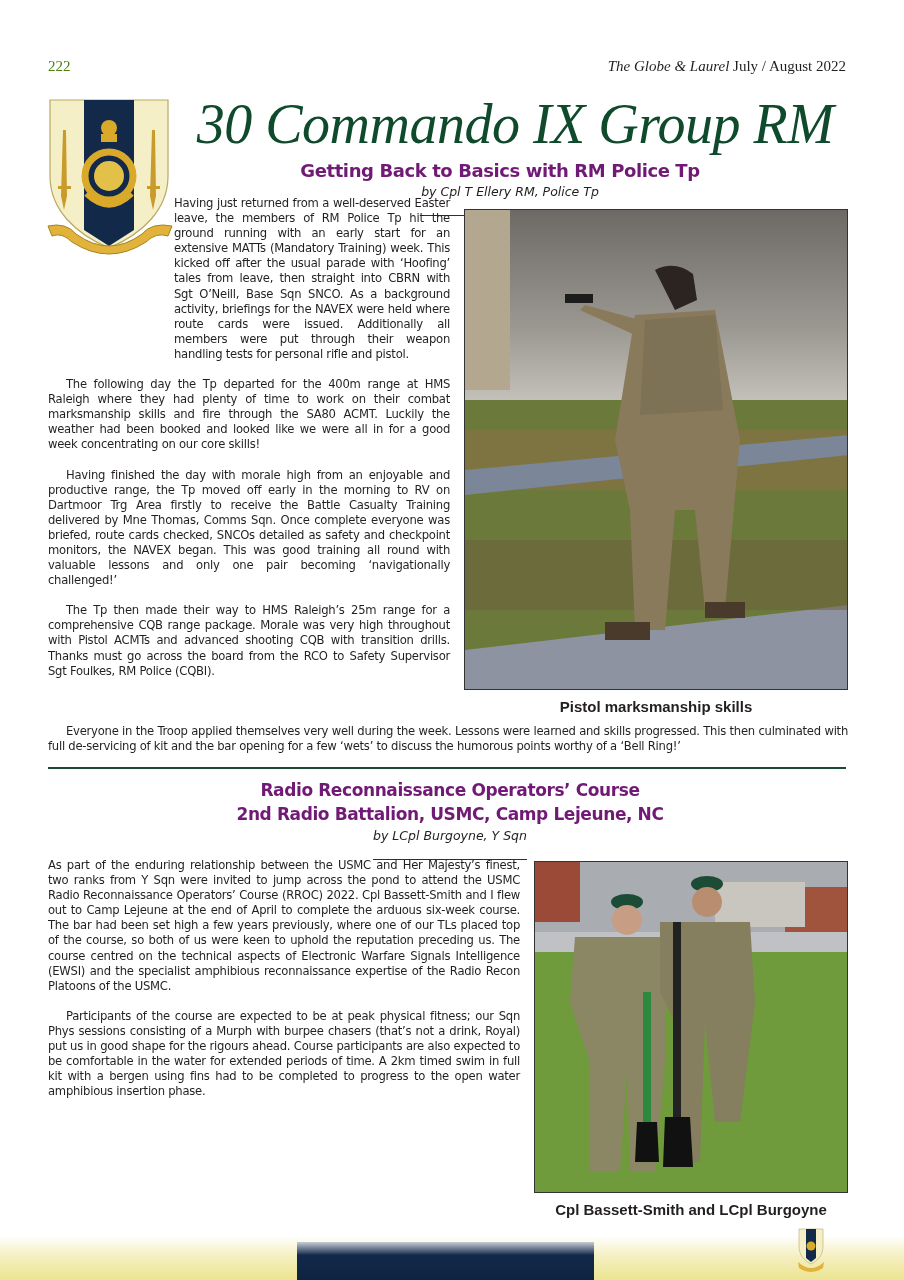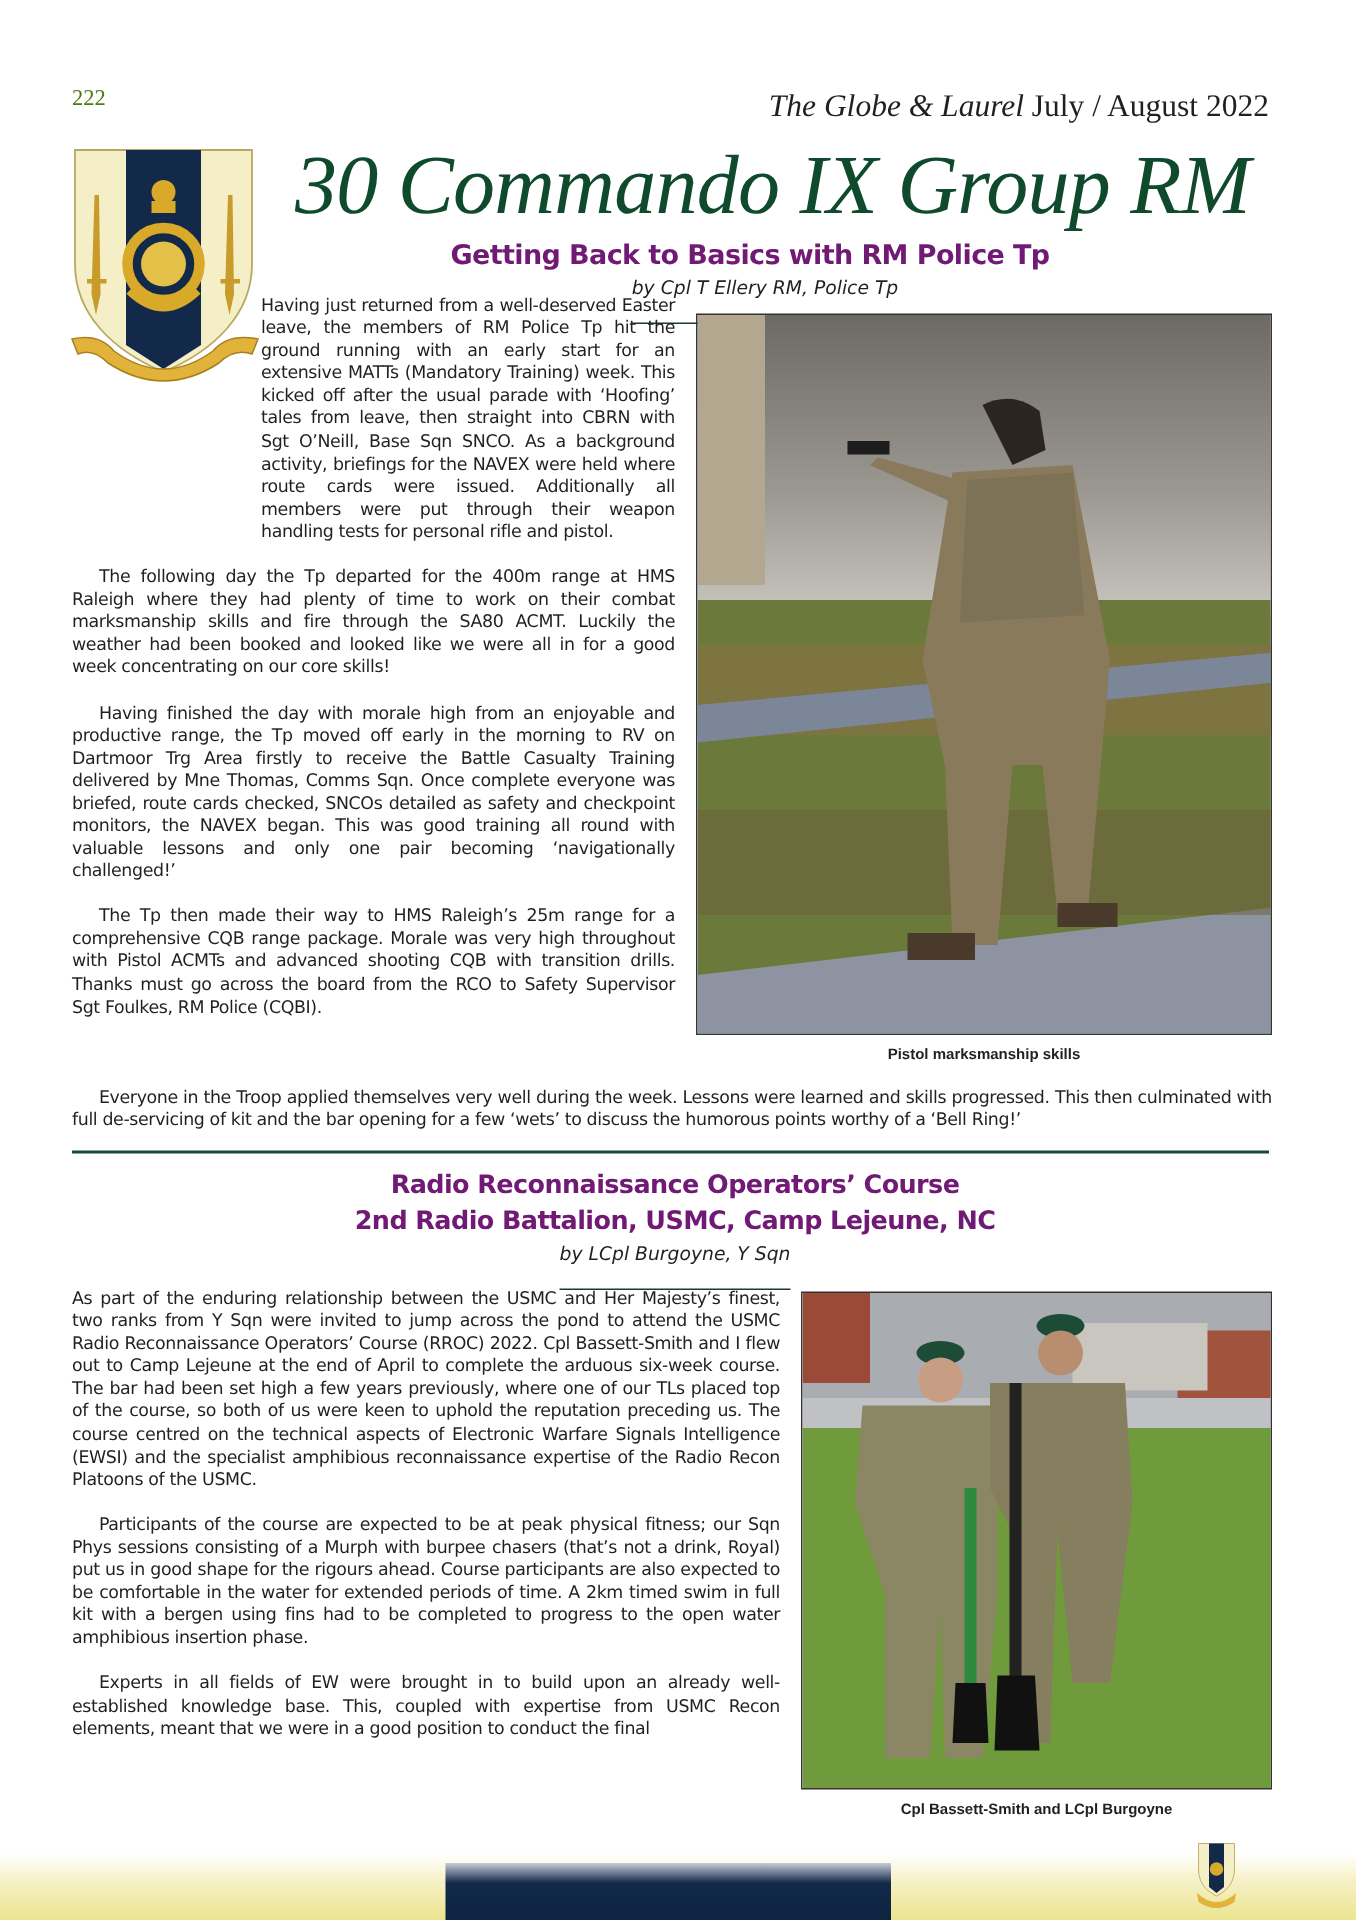--- a/index.html
+++ b/index.html
@@ -1,37 +1,37 @@
 <!DOCTYPE html>
 <html><head>
 <meta charset="utf-8">
 <style>
   * { box-sizing: border-box; margin: 0; padding: 0; }
   html, body { width: 904px; height: 1280px; background: #ffffff; overflow: hidden; }
   body { position: relative; font-family: "Liberation Sans", sans-serif; color: #231f20; }
 
   .page-num { position: absolute; left: 48px; top: 58px; font-family: "Liberation Serif", serif; font-size: 15px; color: #4d7c0f; }
-  .running-head { position: absolute; right: 58px; top: 58px; font-family: "Liberation Serif", serif; font-size: 21px; color: #231f20; }
+  .running-head { position: absolute; right: 58px; top: 58px; font-family: "Liberation Serif", serif; font-size: 15px; color: #231f20; }
   .running-head i { font-style: italic; }
 
   .crest { position: absolute; left: 46px; top: 98px; width: 130px; height: 160px; }
 
   .main-title { position: absolute; left: 190px; top: 92px; width: 650px; text-align: center;
     font-family: "Liberation Serif", serif; font-style: italic; font-weight: normal; font-size: 56px; color: #0f4a2c; letter-spacing: -0.5px; line-height: 64px; }
 
   .sec-title { position: absolute; text-align: center; font-family: "DejaVu Sans", sans-serif; font-weight: bold; color: #701a75; font-size: 17px; line-height: 22px; letter-spacing: -0.4px; }
   .byline { position: absolute; text-align: center; font-family: "DejaVu Sans", sans-serif; font-style: italic; font-size: 12.5px; color: #231f20; }
   .byline span { border-bottom: 1.5px solid #1a3a2a; padding-bottom: 16px; }
 
   .body-text { position: absolute; font-family: "DejaVu Sans", sans-serif; font-size: 11.6px; line-height: 15.1px; color: #231f20; text-align: justify; letter-spacing: -0.25px; }
   .body-text p { margin-bottom: 15px; text-indent: 18px; }
   .body-text p.noindent { text-indent: 0; }
 
   .photo { position: absolute; border: 1px solid #333; overflow: hidden; }
-  .caption { position: absolute; text-align: center; font-family: "Liberation Sans", sans-serif; font-weight: bold; font-size: 10px; color: #231f20; }
+  .caption { position: absolute; text-align: center; font-family: "Liberation Sans", sans-serif; font-weight: bold; font-size: 15px; color: #231f20; }
 
   .rule { position: absolute; left: 48px; width: 798px; height: 2px; background: #1a4a33; }
 
   .footer-bar { position: absolute; left: 0; top: 1236px; width: 904px; height: 44px;
     background: linear-gradient(to bottom, #ffffff 0%, #f6f1c8 40%, #ebe48f 100%); }
   .footer-navy { position: absolute; left: 297px; top: 1242px; width: 297px; height: 38px;
     background: linear-gradient(to bottom, #c5ccd6 0%, #13294a 35%, #0d2340 100%); }
   .footer-crest { position: absolute; left: 797px; top: 1228px; width: 28px; height: 44px; }
 </style>
 </head>
@@ -108,21 +108,20 @@
 
 <h2 class="sec-title" style="left:150px; top:779px; width:600px;">Radio Reconnaissance Operators’ Course</h2>
 <h2 class="sec-title" style="left:150px; top:803px; width:600px;">2nd Radio Battalion, USMC, Camp Lejeune, NC</h2>
 <div class="byline" style="left:250px; top:828px; width:400px;">
   <span>by LCpl Burgoyne, Y Sqn</span>
 </div>
 
 <div class="body-text" style="left:48px; top:858px; width:472px;">
   <p class="noindent">As part of the enduring relationship between the USMC and Her Majesty’s finest, two ranks from Y Sqn were invited to jump across the pond to attend the USMC Radio Reconnaissance Operators’ Course (RROC) 2022. Cpl Bassett-Smith and I flew out to Camp Lejeune at the end of April to complete the arduous six-week course. The bar had been set high a few years previously, where one of our TLs placed top of the course, so both of us were keen to uphold the reputation preceding us. The course centred on the technical aspects of Electronic Warfare Signals Intelligence (EWSI) and the specialist amphibious reconnaissance expertise of the Radio Recon Platoons of the USMC.</p>
   <p>Participants of the course are expected to be at peak physical fitness; our Sqn Phys sessions consisting of a Murph with burpee chasers (that’s not a drink, Royal) put us in good shape for the rigours ahead. Course participants are also expected to be comfortable in the water for extended periods of time. A 2km timed swim in full kit with a bergen using fins had to be completed to progress to the open water amphibious insertion phase.</p>
-  <p>Experts in all fields of EW were brought in to build upon an already well-established knowledge base. This, coupled with expertise from USMC Recon elements, meant that we were in a good position to conduct the final</p>
 </div>
 
 <div class="photo" style="left:534px; top:861px; width:314px; height:332px;">
   <svg width="314" height="332" viewBox="0 0 314 332">
     <rect width="314" height="70" fill="#a9adb2"></rect>
     <rect x="0" y="0" width="45" height="60" fill="#9a4a36"></rect>
     <rect x="250" y="25" width="64" height="45" fill="#a0543e"></rect>
     <rect x="180" y="20" width="90" height="45" fill="#c9c6c0"></rect>
     <rect x="0" y="70" width="314" height="20" fill="#bfc1c4"></rect>
     <rect x="0" y="90" width="314" height="242" fill="#6f9b3c"></rect>

